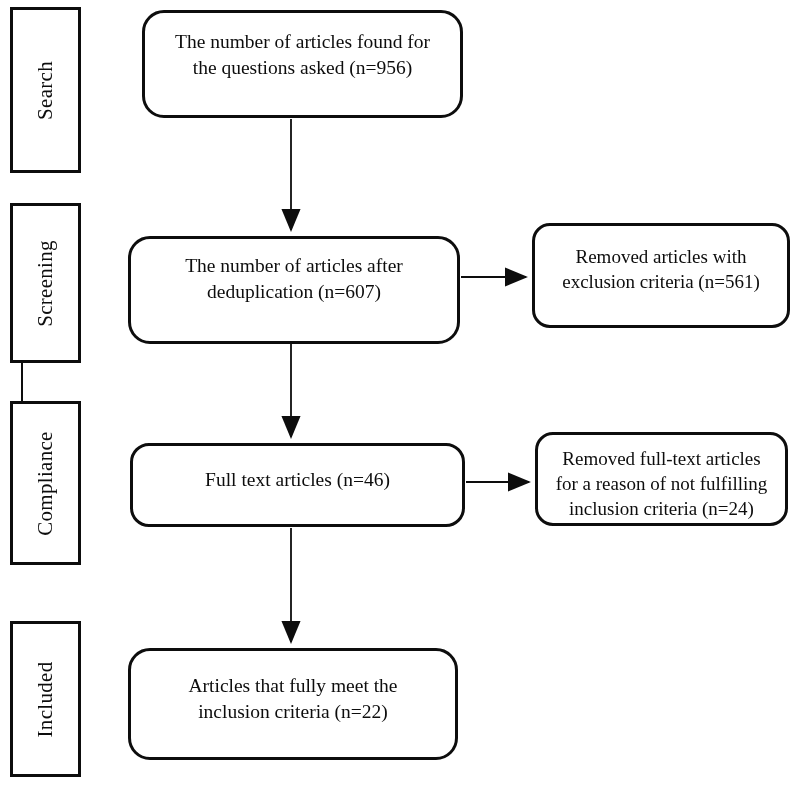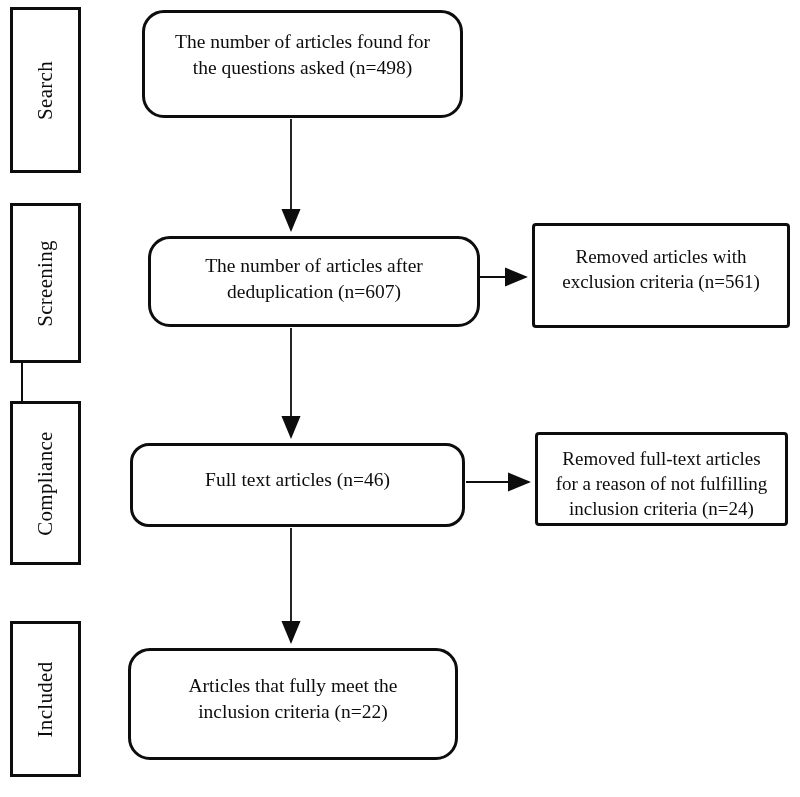--- a/index.html
+++ b/index.html
@@ -43,25 +43,25 @@
     border: 3px solid #0d0d0d;
     border-radius: 22px;
     background: #ffffff;
     text-align: center;
     font-size: 19.5px;
     line-height: 1.34;
   }
   .btext { display: block; white-space: pre-line; padding: 0 10px; }
 
   #fbox-1 { left: 142px; top: 10px;  width: 321px; height: 108px; padding-top: 16px; }
-  #fbox-2 { left: 128px; top: 236px; width: 332px; height: 91px;  padding-top: 14px; margin-left: 20px; }
+  #fbox-2 { left: 128px; top: 236px; width: 332px; height: 108px;  padding-top: 14px; }
   #fbox-3 { left: 130px; top: 443px; width: 335px; height: 84px;  padding-top: 21px; border-radius: 19px; }
   #fbox-4 { left: 128px; top: 648px; width: 330px; height: 112px; padding-top: 22px; }
 
-  .sidebox { border-radius: 4px; font-size: 19px; line-height: 1.32; }
+  .sidebox { border-radius: 18px; font-size: 19px; line-height: 1.32; }
   #sbox-1 { left: 532px; top: 223px; width: 258px; height: 105px; padding-top: 18px; }
   #sbox-2 { left: 535px; top: 432px; width: 253px; height: 94px; padding-top: 11px; }
   #sbox-2 .btext { padding: 0 6px; }
 
   svg.connectors {
     position: absolute;
     left: 0; top: 0;
     width: 800px; height: 797px;
     pointer-events: none;
   }
@@ -96,21 +96,21 @@
   </div>
   <div class="slabel" id="slabel-compliance">
     <span class="vtext">Compliance</span>
   </div>
   <div class="slabel" id="slabel-included">
     <span class="vtext">Included</span>
   </div>
 
   <div class="fbox" id="fbox-1">
     <span class="btext">The number of articles found for
-the questions asked (n=498)</span>
+the questions asked (n=956)</span>
   </div>
   <div class="fbox" id="fbox-2">
     <span class="btext">The number of articles after
 deduplication (n=607)</span>
   </div>
   <div class="fbox" id="fbox-3">
     <span class="btext">Full text articles (n=46)</span>
   </div>
   <div class="fbox" id="fbox-4">
     <span class="btext">Articles that fully meet the

